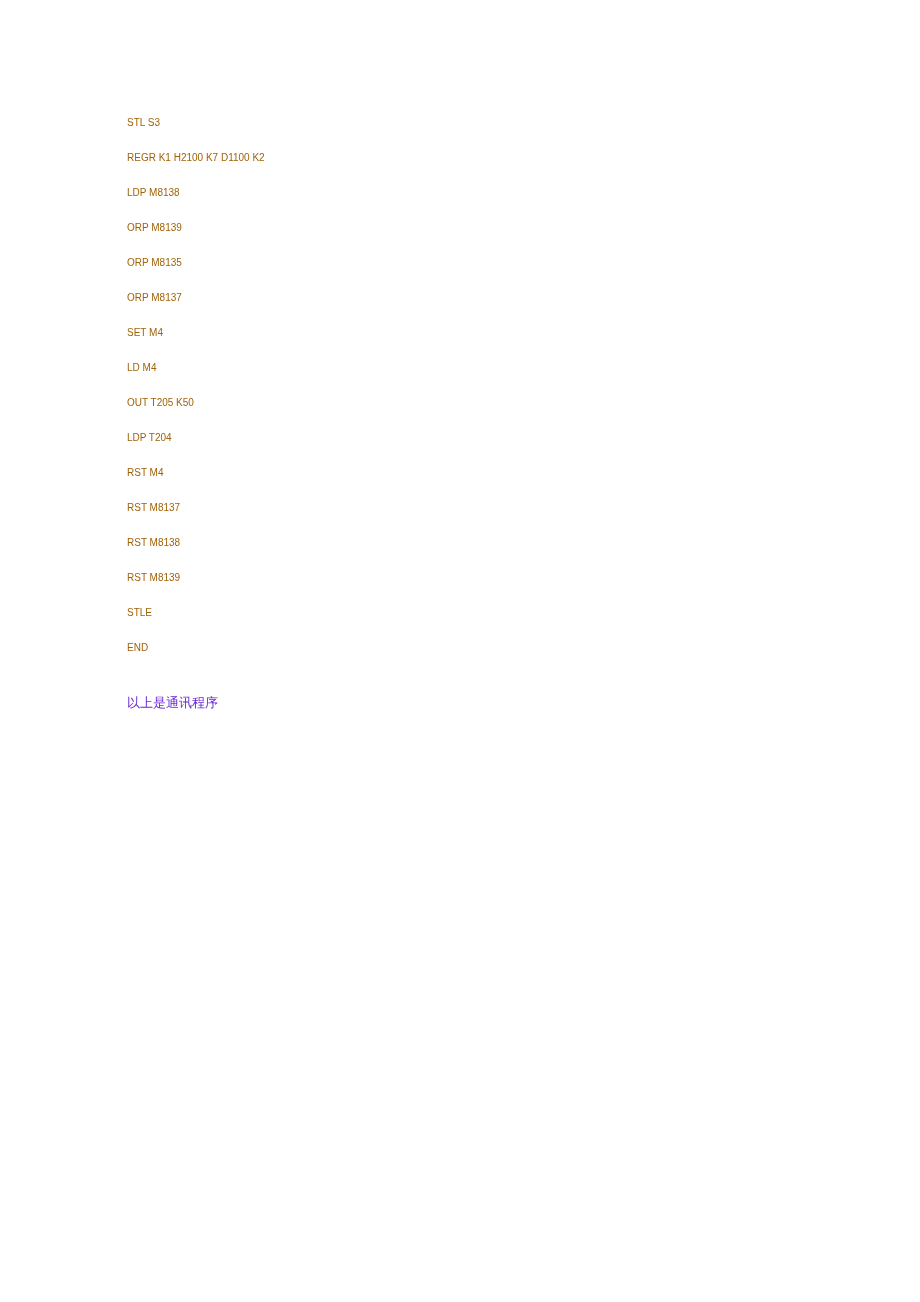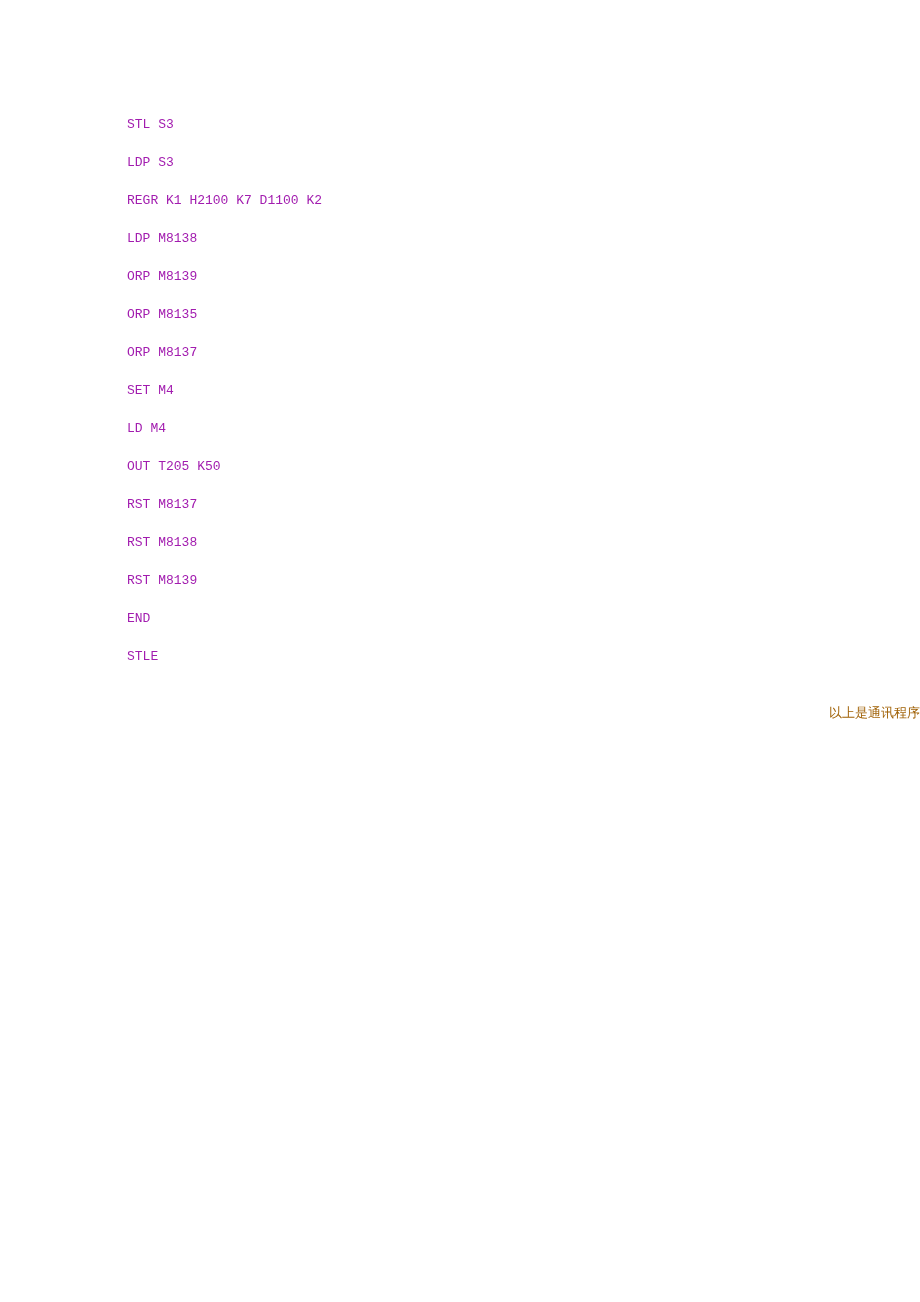--- a/index.html
+++ b/index.html
@@ -9,49 +9,49 @@
   }
   body {
     width: 920px;
     height: 1302px;
     background: #ffffff;
     font-family: Arial, "Helvetica Neue", Helvetica, sans-serif;
     padding-top: 118px;
     padding-left: 127px;
   }
   .code-line {
-    font-size: 13px;
-    color: #a21caf;
+    font-size: 10px;
+    color: #a16207;
     line-height: 1;
     margin-bottom: 25px;
-    font-family: Liberation Mono, monospace;
+    font-family: Liberation Sans, sans-serif;
   }
   .footer-line {
     font-size: 13px;
-    color: #a16207;
+    color: #6d28d9;
     line-height: 1;
     margin-top: 43px;
     font-family: Arial, "Microsoft YaHei", sans-serif;
-    text-align: right;
   }
 </style>
 </head>
 <body>
 
 <div>
   <div class="code-line">STL S3</div>
-  <div class="code-line">LDP S3</div>
   <div class="code-line">REGR K1 H2100 K7 D1100 K2</div>
   <div class="code-line">LDP M8138</div>
   <div class="code-line">ORP M8139</div>
   <div class="code-line">ORP M8135</div>
   <div class="code-line">ORP M8137</div>
   <div class="code-line">SET M4</div>
   <div class="code-line">LD M4</div>
   <div class="code-line">OUT T205 K50</div>
+  <div class="code-line">LDP T204</div>
+  <div class="code-line">RST M4</div>
   <div class="code-line">RST M8137</div>
   <div class="code-line">RST M8138</div>
   <div class="code-line">RST M8139</div>
+  <div class="code-line">STLE</div>
   <div class="code-line">END</div>
-  <div class="code-line">STLE</div>
 </div>
 
 <div class="footer-line">以上是通讯程序</div>
 
 </body></html>

